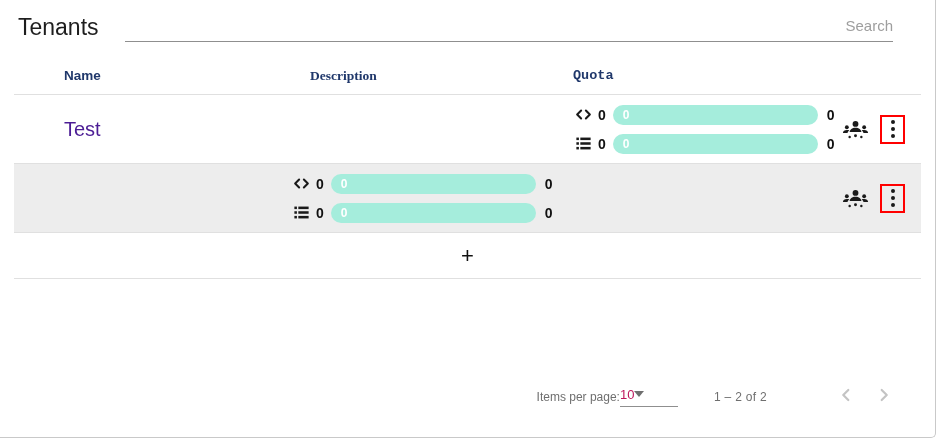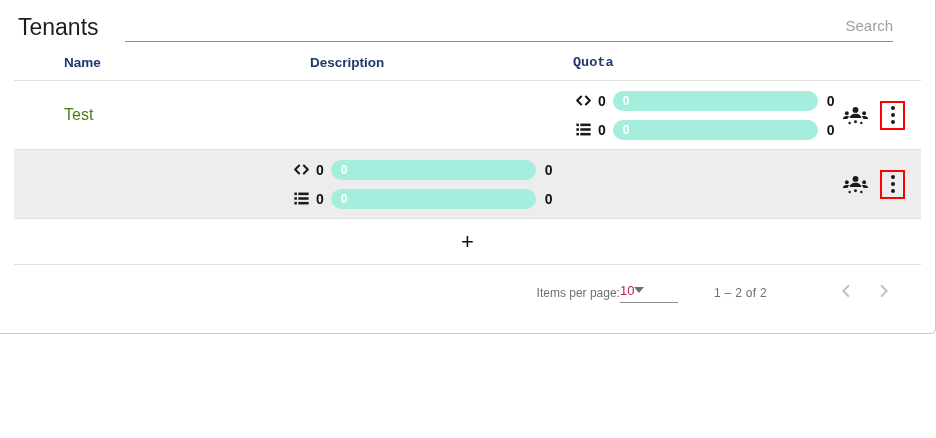--- a/index.html
+++ b/index.html
@@ -1,19 +1,19 @@
 <!DOCTYPE html>
 <html><head>
 <meta charset="utf-8">
 <style>
   * { margin: 0; padding: 0; box-sizing: border-box; }
   body { background: #fff; font-family: "Liberation Sans", sans-serif; }
 
   .page {
-    width: 936px; height: 334px;
+    width: 936px; height: 438px;
     background: #fff;
     border-right: 1px solid #c9c9c9;
     border-bottom: 1px solid #c9c9c9;
     border-radius: 0 0 5px 0;
     display: flex; flex-direction: column;
     overflow: hidden;
   }
 
   
   .topbar { display: flex; align-items: flex-end; padding: 12px 42px 0 18px; }
@@ -25,38 +25,38 @@
     font-family: "Liberation Sans", sans-serif;
     font-size: 15px; color: #333;
     padding: 4px 0 7px;
     background: transparent;
     text-align: right;
   }
   .search input::placeholder { color: #9e9e9e; }
 
   
   .table-head {
-    display: flex; margin: 5px 14px 0;
+    display: flex; margin: 18px 14px 0;
     border-bottom: 1px solid #e0e0e0;
     padding: 8px 0 10px;
     font-weight: bold; font-size: 13.5px; color: #20386b;
   }
   .col-name  { flex: 0 0 282px; padding-left: 50px; }
-  .col-desc  { flex: 0 0 264px; padding-left: 14px; }
+  .col-desc  { flex: 0 0 264px; padding-left: 14px; font-family: Liberation Serif, serif; }
   .col-quota { flex: 1; padding-left: 13px; font-family: Liberation Mono, monospace; }
 
   .row {
     display: flex; align-items: center;
     margin: 0 14px;
     border-bottom: 1px solid #e0e0e0;
     min-height: 69px;
   }
   .row.alt { background: #ededed; }
 
-  .cell-name  { flex: 0 0 282px; padding-left: 50px; font-size: 16px; color: #4d7c0f; }
+  .cell-name  { flex: 0 0 282px; padding-left: 50px; font-size: 20px; color: #4c1d95; }
   .cell-desc  { flex: 0 0 264px; padding-left: 14px; font-size: 14px; color: #333; }
   .cell-quota { flex: 1; padding: 8px 16px 8px 13px; display: flex; align-items: center; }
 
   .quota-lines { display: flex; flex-direction: column; gap: 9px; }
   .quota-line  { display: flex; align-items: center; }
   .q-icon { width: 20px; height: 20px; margin-right: 5px; display: flex; align-items: center; justify-content: center; }
   .q-used { font-weight: bold; font-size: 14px; color: #111; margin-right: 7px; }
   .q-bar {
     width: 205px; height: 20px;
     background: #a5eddc; border-radius: 10px;

